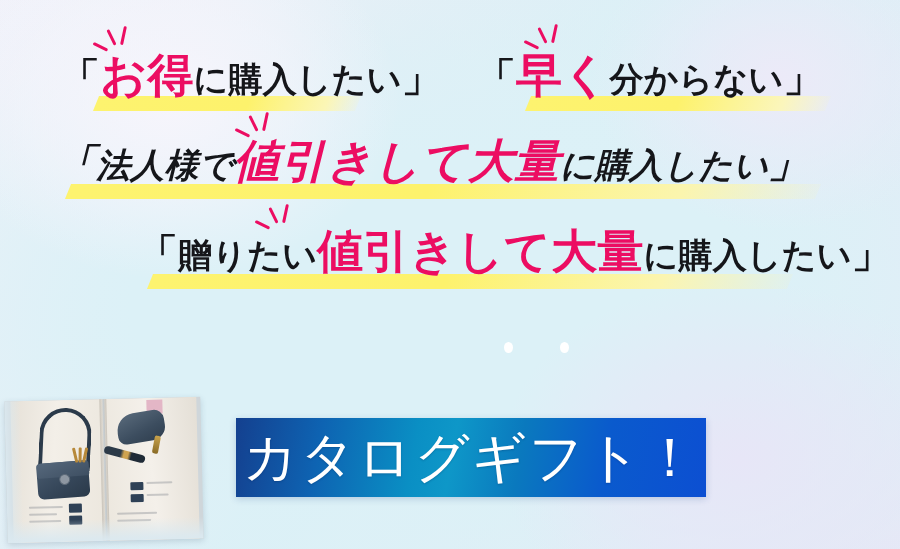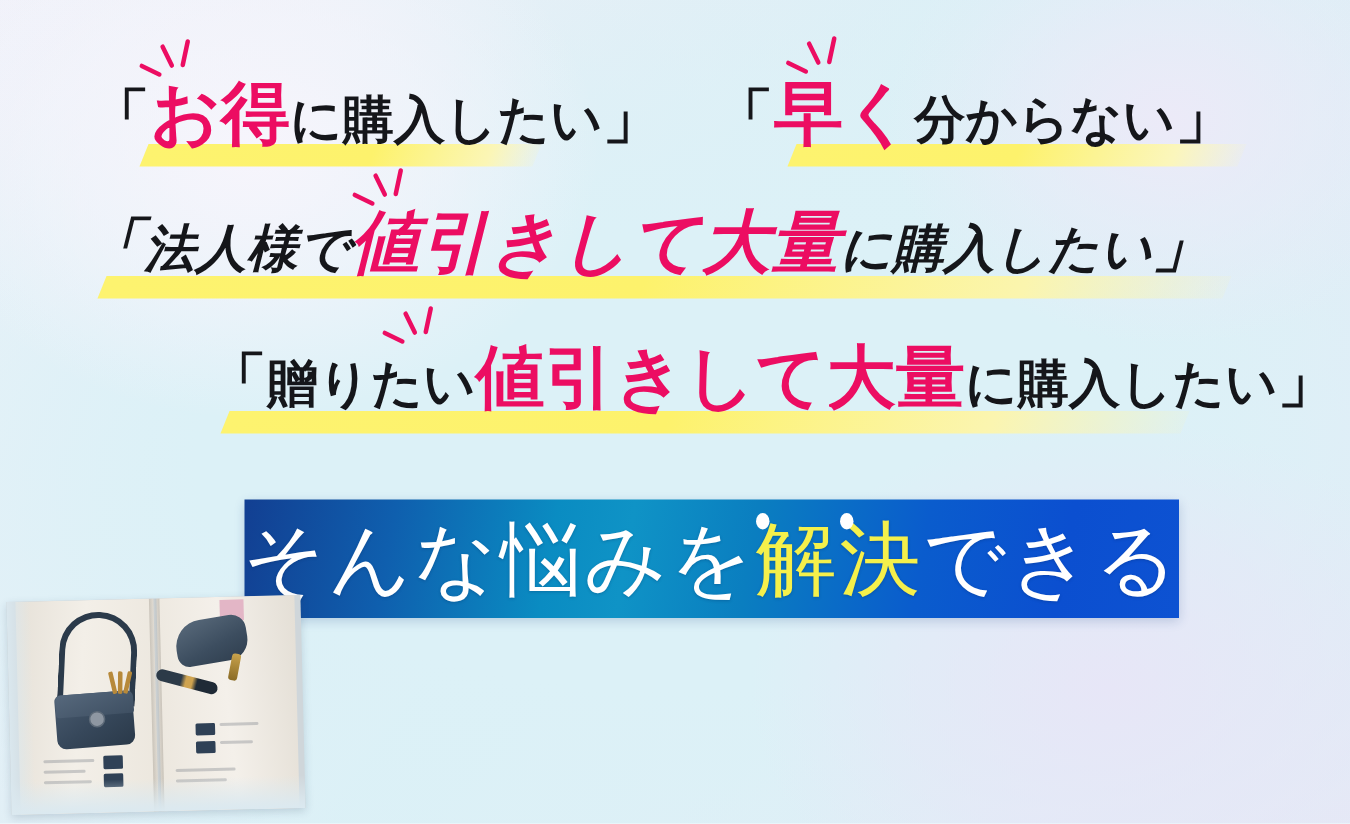--- a/index.html
+++ b/index.html
@@ -352,29 +352,29 @@
     <div class="qline qline-2">
       <span class="qtext"><span class="brk">「</span><span class="sm">法人様で</span><span class="big pink">値引きして大量</span><span class="sm">に購入したい</span><span class="brk">」</span></span>
     </div>
 
     <div class="qline qline-3">
       <span class="qtext"><span class="brk">「</span><span class="sm">贈りたい</span><span class="big pink">値引きして大量</span><span class="sm">に購入したい</span><span class="brk">」</span></span>
     </div>
 
   </div>
 
-  <div class="blue-band band-1">
-    <span class="band-text"><span>そんな悩みを</span><span class="accent-yellow">解決</span><span>できる</span></span>
-  </div>
 
   <div class="dots">
     <span class="dot dot-a"></span>
     <span class="dot dot-b"></span>
   </div>
 
+  <div class="blue-band band-2">
+    <span class="band-text">カタログギフト！</span>
+  </div>
 
   <div class="photo">
     <div class="pg pg-left"></div>
     <div class="pg pg-right"></div>
     <div class="spine"></div>
     <div class="tab"></div>
 
     <div class="strap"></div>
     <div class="bag-main"></div>
     <div class="bag-flap"></div>

